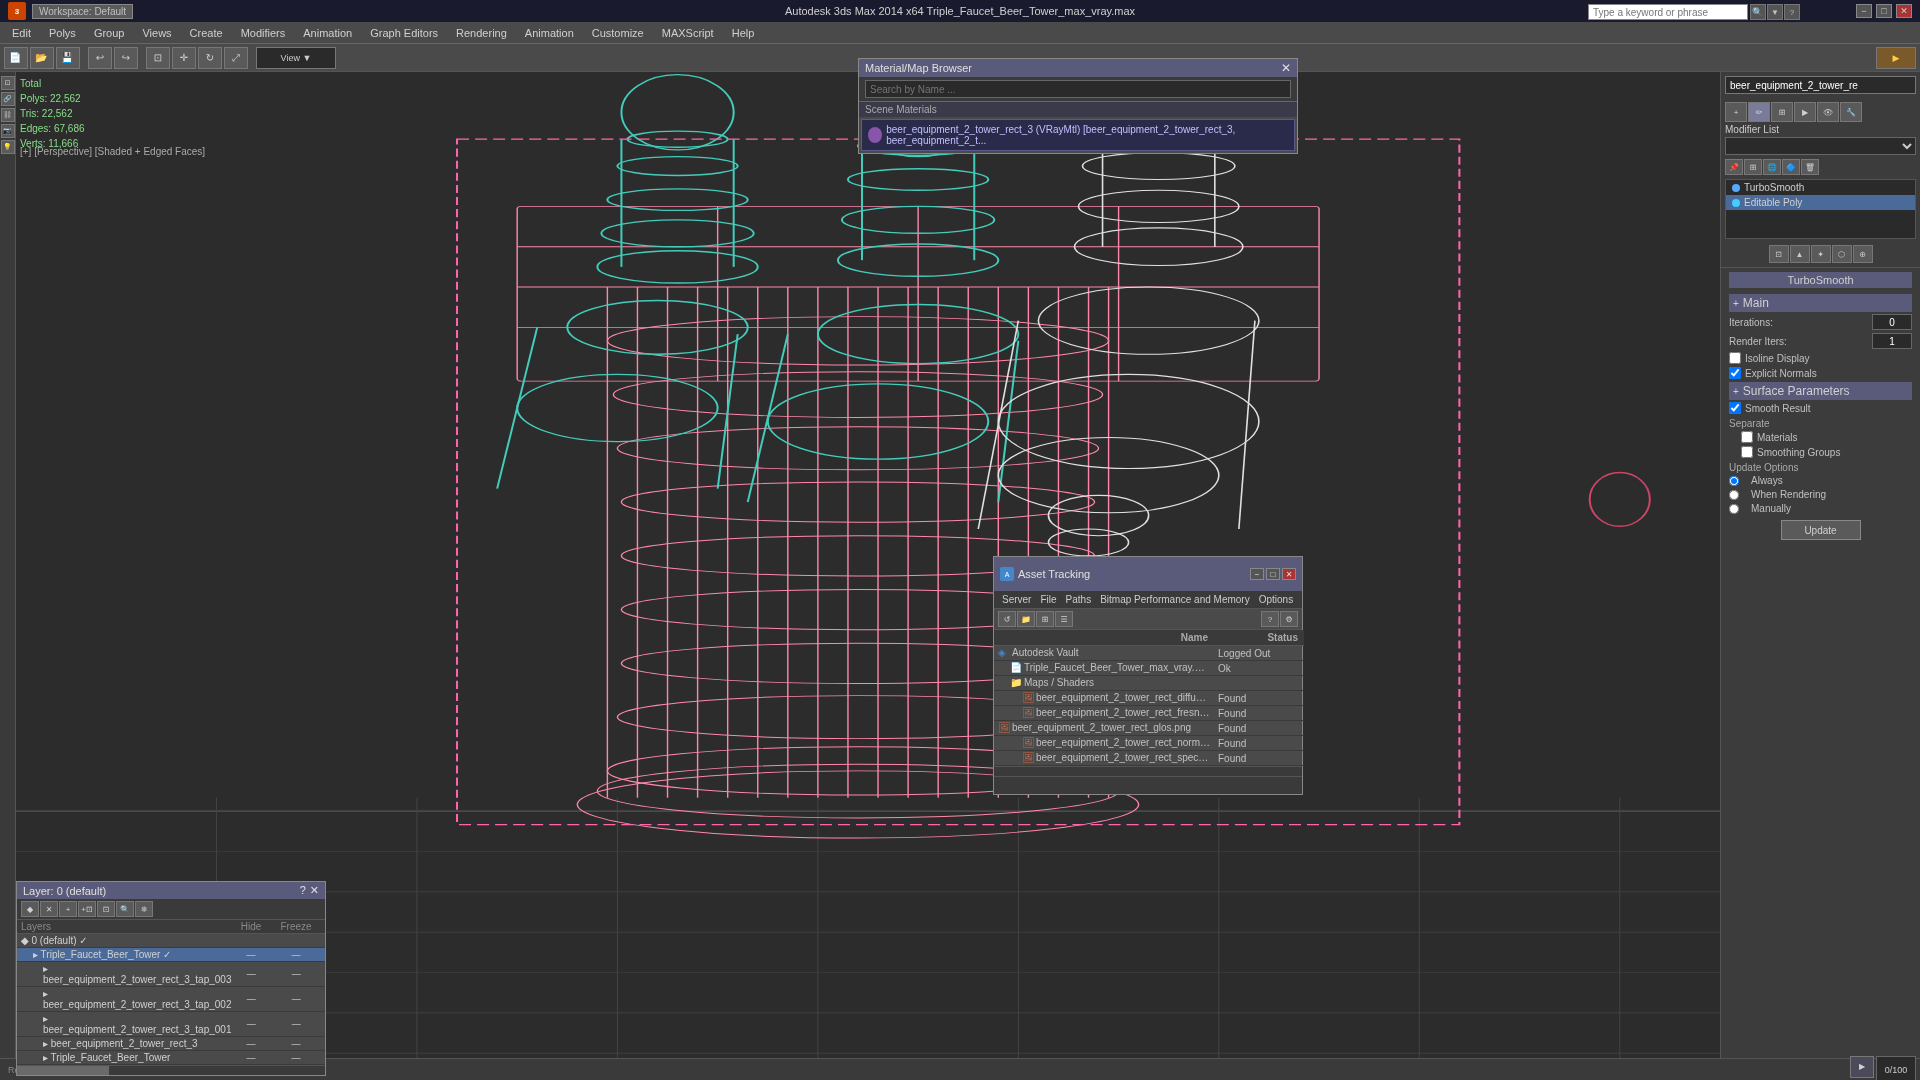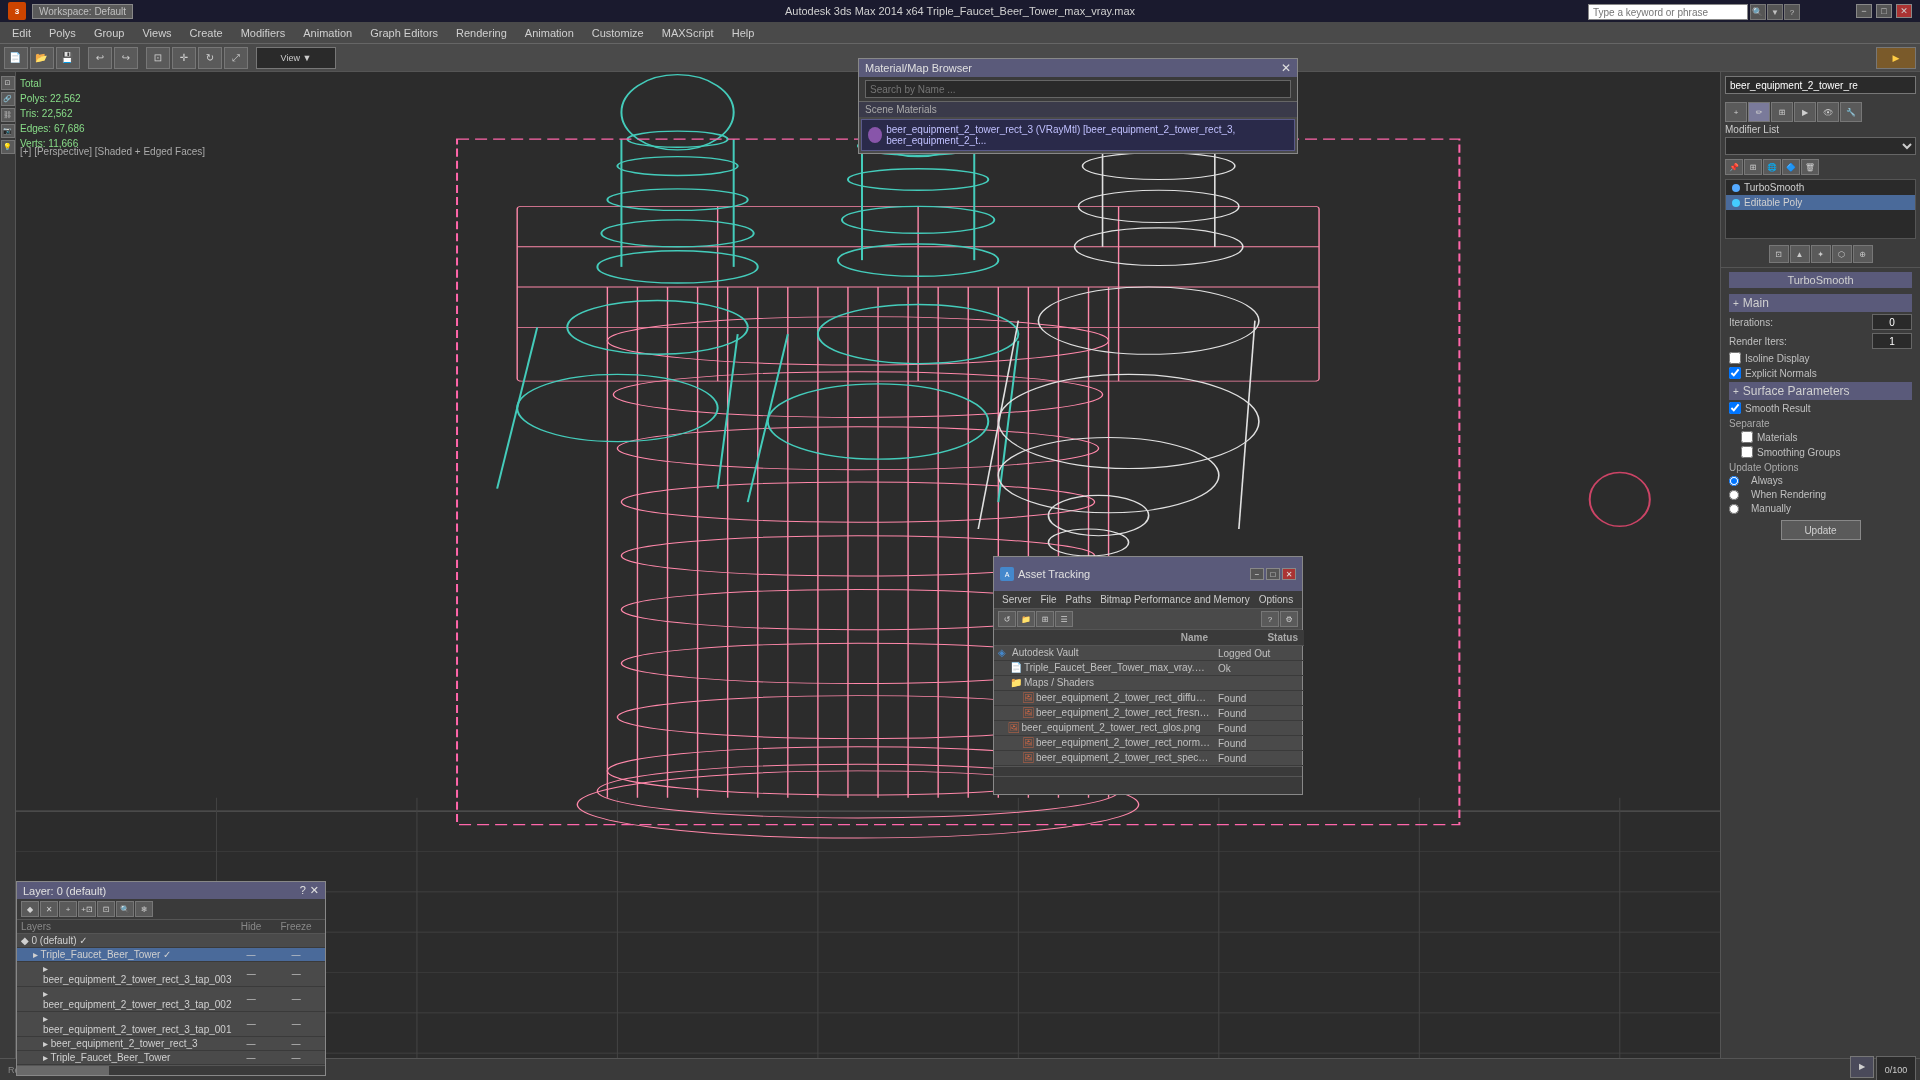--- a/index.html
+++ b/index.html
@@ -544,21 +544,21 @@
       </tr>
       <tr>
         <td style="padding-left:28px;"><span class="asset-icon img-icon">🖼</span>beer_equipment_2_tower_rect_diffuse.png</td>
         <td class="status-ok">Found</td>
       </tr>
       <tr>
         <td style="padding-left:28px;"><span class="asset-icon img-icon">🖼</span>beer_equipment_2_tower_rect_fresnel.png</td>
         <td class="status-ok">Found</td>
       </tr>
       <tr>
-        <td style="text-align:center;"><span class="asset-icon img-icon">🖼</span>beer_equipment_2_tower_rect_glos.png</td>
+        <td style=""><span class="asset-icon img-icon">🖼</span>beer_equipment_2_tower_rect_glos.png</td>
         <td class="status-ok">Found</td>
       </tr>
       <tr>
         <td style="padding-left:28px;"><span class="asset-icon img-icon">🖼</span>beer_equipment_2_tower_rect_normal.png</td>
         <td class="status-ok">Found</td>
       </tr>
       <tr>
         <td style="padding-left:28px;"><span class="asset-icon img-icon">🖼</span>beer_equipment_2_tower_rect_specular.png</td>
         <td class="status-ok">Found</td>
       </tr>

